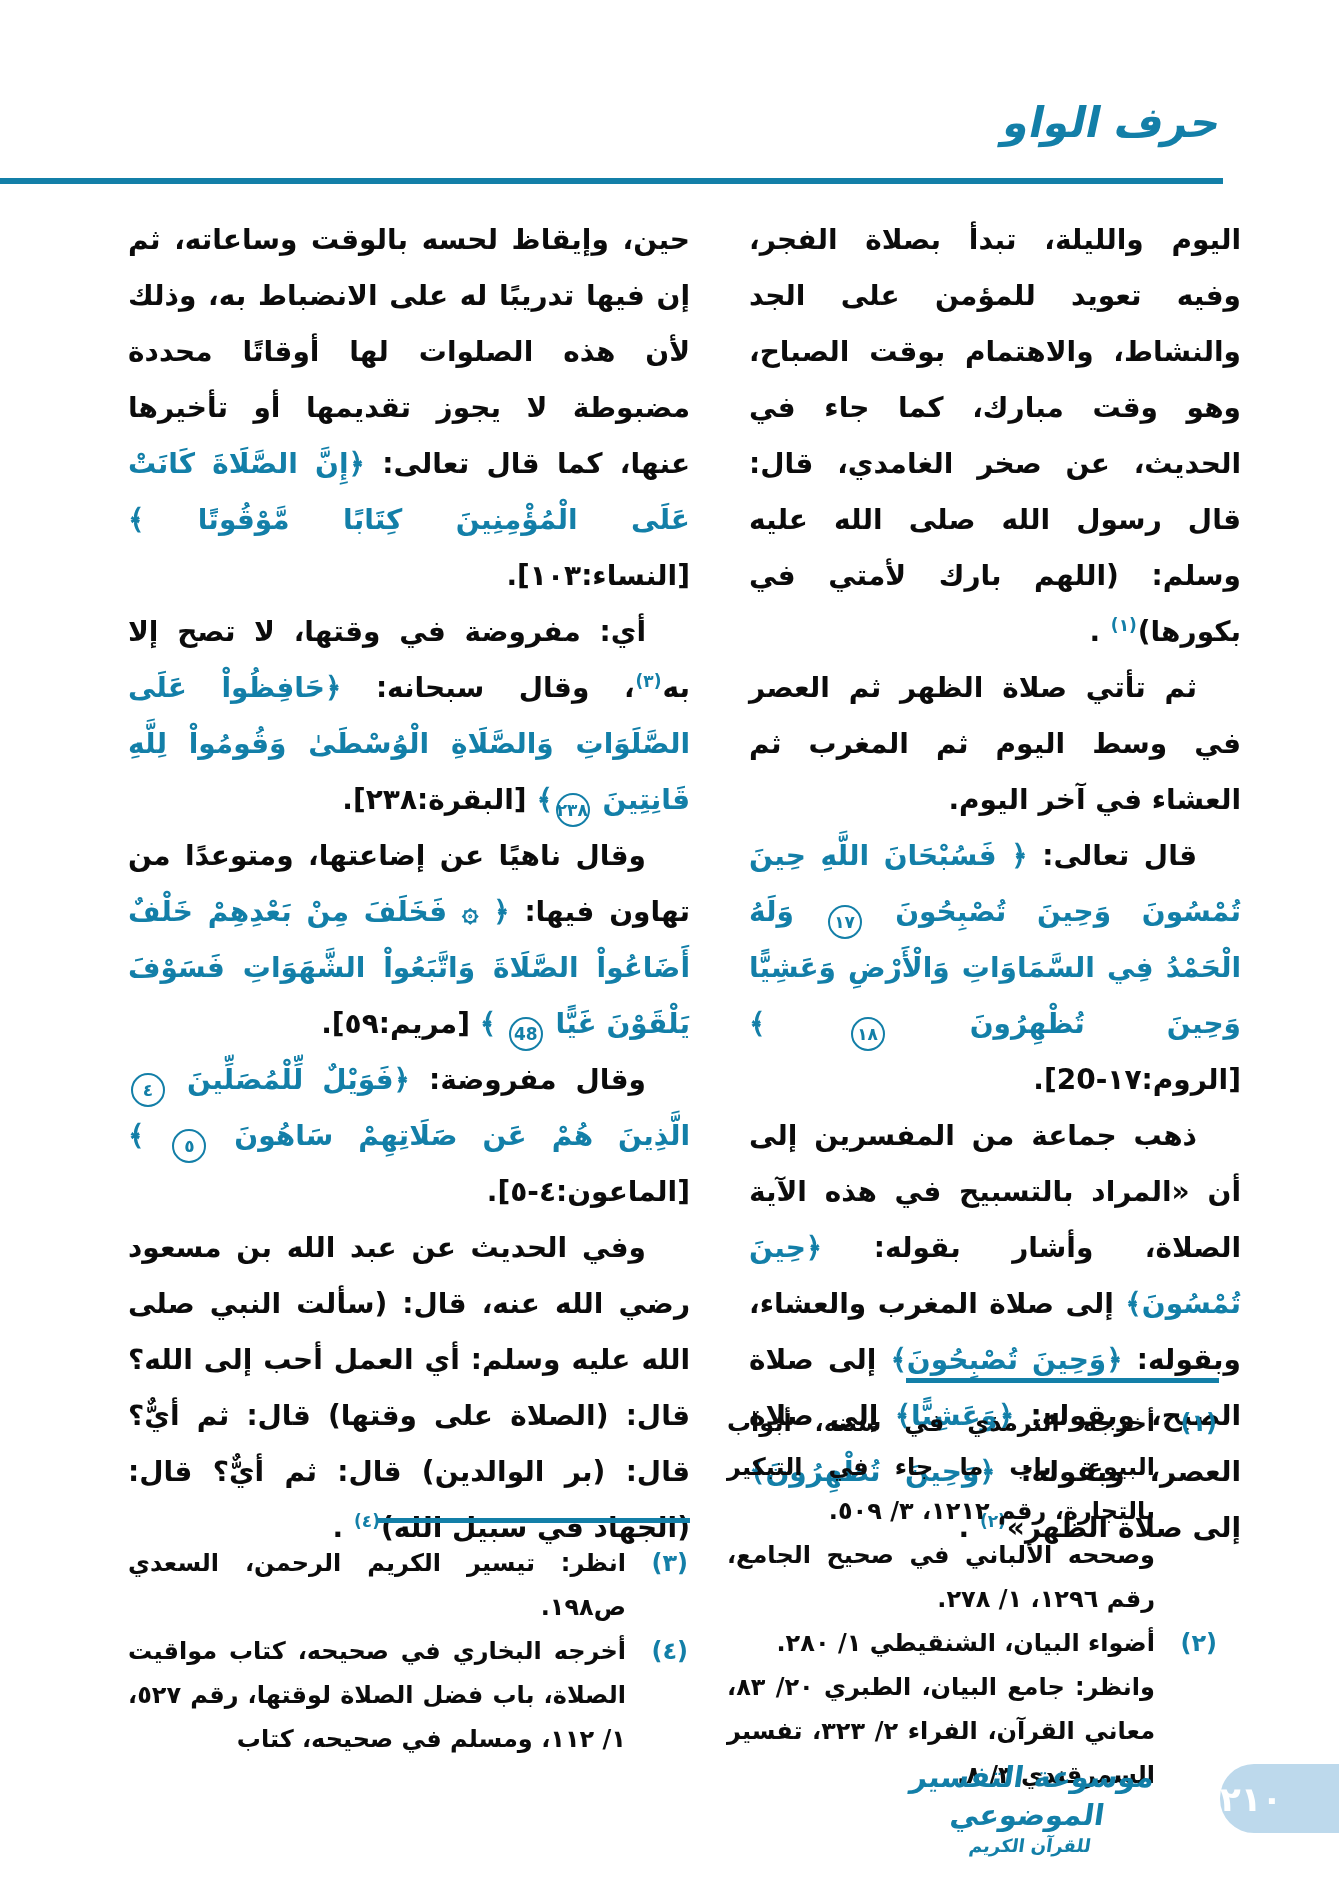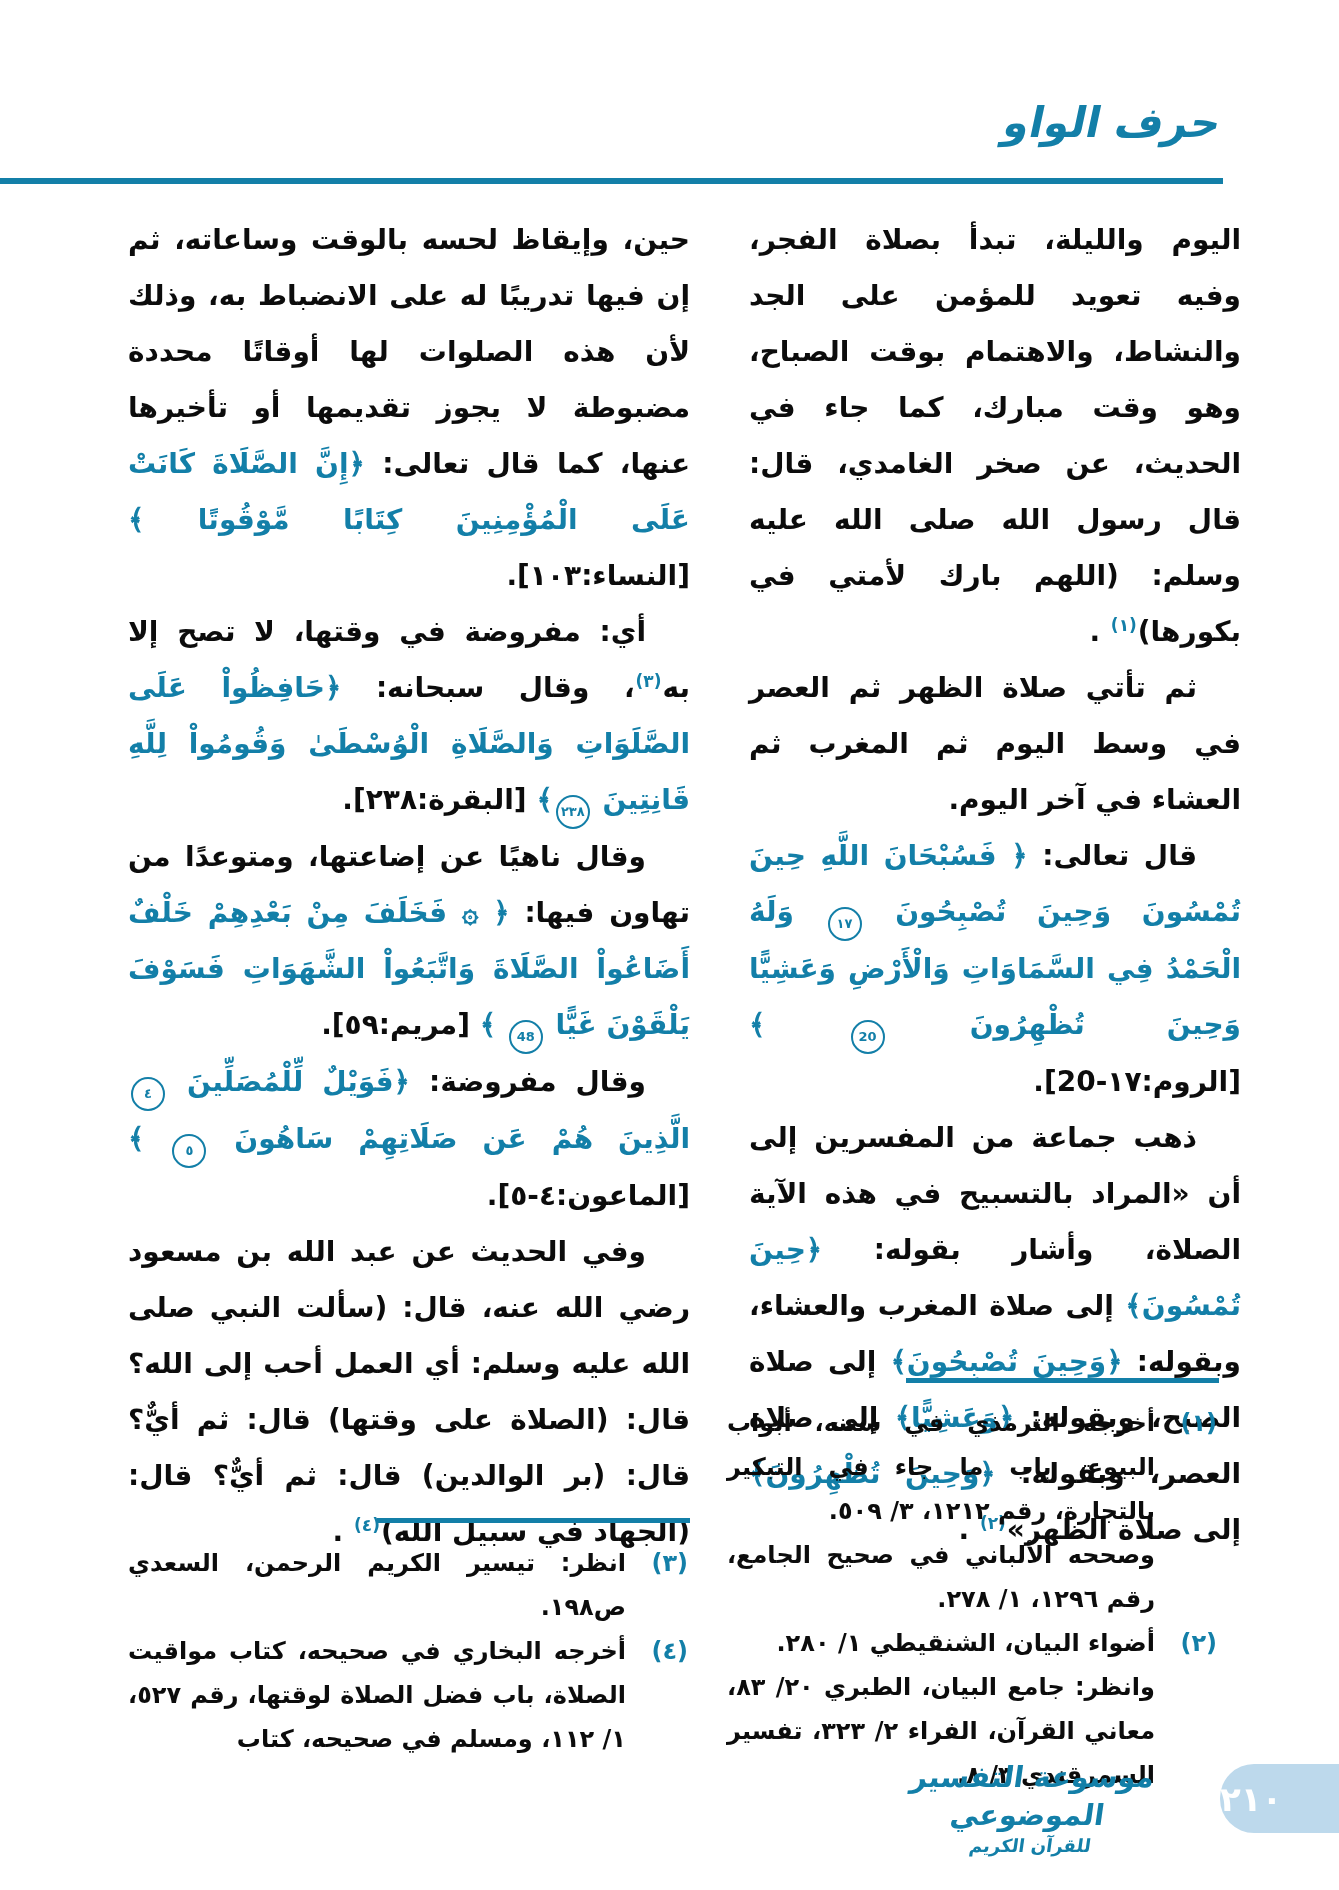--- a/index.html
+++ b/index.html
@@ -50,21 +50,21 @@
     font-size:17px;line-height:0;
     margin:0 1px;
   }
   .a{
     display:inline-block;
     width:34px;height:34px;
     box-sizing:border-box;
     border:2px solid var(--accent,#137fa8);
     border-radius:50%;
     color:var(--accent,#137fa8);
-    font-size:13px;line-height:30px;
+    font-size:17px;line-height:30px;
     text-align:center;text-indent:0;
     vertical-align:-7px;
     margin:0 3px;
   }
   
   .fnblock{
     position:absolute;
     font-size:24px;line-height:44px;
     font-weight:bold;
     text-align:justify;
@@ -110,21 +110,21 @@
 <div class="page">
 
   <div class="header-title">حرف الواو</div>
 
   <div class="header-rule"></div>
 
   <section class="col col-right">
     <div>
         <p class="para"><span class="t">اليوم والليلة، تبدأ بصلاة الفجر، وفيه تعويد للمؤمن على الجد والنشاط، والاهتمام بوقت الصباح، وهو وقت مبارك، كما جاء في الحديث، عن صخر الغامدي، قال: قال رسول الله صلى الله عليه وسلم: </span><span class="h">(اللهم بارك لأمتي في بكورها)</span><sup class="s">(١)</sup><span class="t"> .</span></p>
         <p class="para ind"><span class="t">ثم تأتي صلاة الظهر ثم العصر في وسط اليوم ثم المغرب ثم العشاء في آخر اليوم.</span></p>
-        <p class="para ind"><span class="t">قال تعالى: </span><span class="q">﴿ فَسُبْحَانَ اللَّهِ حِينَ تُمْسُونَ وَحِينَ تُصْبِحُونَ </span><span class="a">١٧</span><span class="q"> وَلَهُ الْحَمْدُ فِي السَّمَاوَاتِ وَالْأَرْضِ وَعَشِيًّا وَحِينَ تُظْهِرُونَ </span><span class="a">20</span><span class="q"> ﴾</span><span class="r"> [الروم:١٧-20].</span></p>
+        <p class="para ind"><span class="t">قال تعالى: </span><span class="q">﴿ فَسُبْحَانَ اللَّهِ حِينَ تُمْسُونَ وَحِينَ تُصْبِحُونَ </span><span class="a">١٧</span><span class="q"> وَلَهُ الْحَمْدُ فِي السَّمَاوَاتِ وَالْأَرْضِ وَعَشِيًّا وَحِينَ تُظْهِرُونَ </span><span class="a">١٨</span><span class="q"> ﴾</span><span class="r"> [الروم:١٧-20].</span></p>
         <p class="para ind"><span class="t">ذهب جماعة من المفسرين إلى أن «المراد بالتسبيح في هذه الآية الصلاة، وأشار بقوله: </span><span class="q">﴿حِينَ تُمْسُونَ﴾</span><span class="t"> إلى صلاة المغرب والعشاء، وبقوله: </span><span class="q">﴿وَحِينَ تُصْبِحُونَ﴾</span><span class="t"> إلى صلاة الصبح، وبقوله: </span><span class="q">﴿وَعَشِيًّا﴾</span><span class="t"> إلى صلاة العصر، وبقوله: </span><span class="q">﴿وَحِينَ تُظْهِرُونَ﴾</span><span class="t"> إلى صلاة الظهر»</span><sup class="s">(٢)</sup><span class="t"> .</span></p>
       </div>
   </section>
 
   <section class="col col-left">
     <div>
         <p class="para"><span class="t">حين، وإيقاظ لحسه بالوقت وساعاته، ثم إن فيها تدريبًا له على الانضباط به، وذلك لأن هذه الصلوات لها أوقاتًا محددة مضبوطة لا يجوز تقديمها أو تأخيرها عنها، كما قال تعالى: </span><span class="q">﴿إِنَّ الصَّلَاةَ كَانَتْ عَلَى الْمُؤْمِنِينَ كِتَابًا مَّوْقُوتًا ﴾</span><span class="r"> [النساء:١٠٣].</span></p>
         <p class="para ind"><span class="t">أي: مفروضة في وقتها، لا تصح إلا به</span><sup class="s">(٣)</sup><span class="t">، وقال سبحانه: </span><span class="q">﴿حَافِظُواْ عَلَى الصَّلَوَاتِ وَالصَّلَاةِ الْوُسْطَىٰ وَقُومُواْ لِلَّهِ قَانِتِينَ </span><span class="a">٢٣٨</span><span class="q">﴾</span><span class="r"> [البقرة:٢٣٨].</span></p>
         <p class="para ind"><span class="t">وقال ناهيًا عن إضاعتها، ومتوعدًا من تهاون فيها: </span><span class="q">﴿ ۞ فَخَلَفَ مِنْ بَعْدِهِمْ خَلْفٌ أَضَاعُواْ الصَّلَاةَ وَاتَّبَعُواْ الشَّهَوَاتِ فَسَوْفَ يَلْقَوْنَ غَيًّا </span><span class="a">48</span><span class="q"> ﴾</span><span class="r"> [مريم:٥٩].</span></p>
         <p class="para ind"><span class="t">وقال مفروضة: </span><span class="q">﴿فَوَيْلٌ لِّلْمُصَلِّينَ </span><span class="a">٤</span><span class="q"> الَّذِينَ هُمْ عَن صَلَاتِهِمْ سَاهُونَ </span><span class="a">٥</span><span class="q"> ﴾</span><span class="r"> [الماعون:٤-٥].</span></p>

